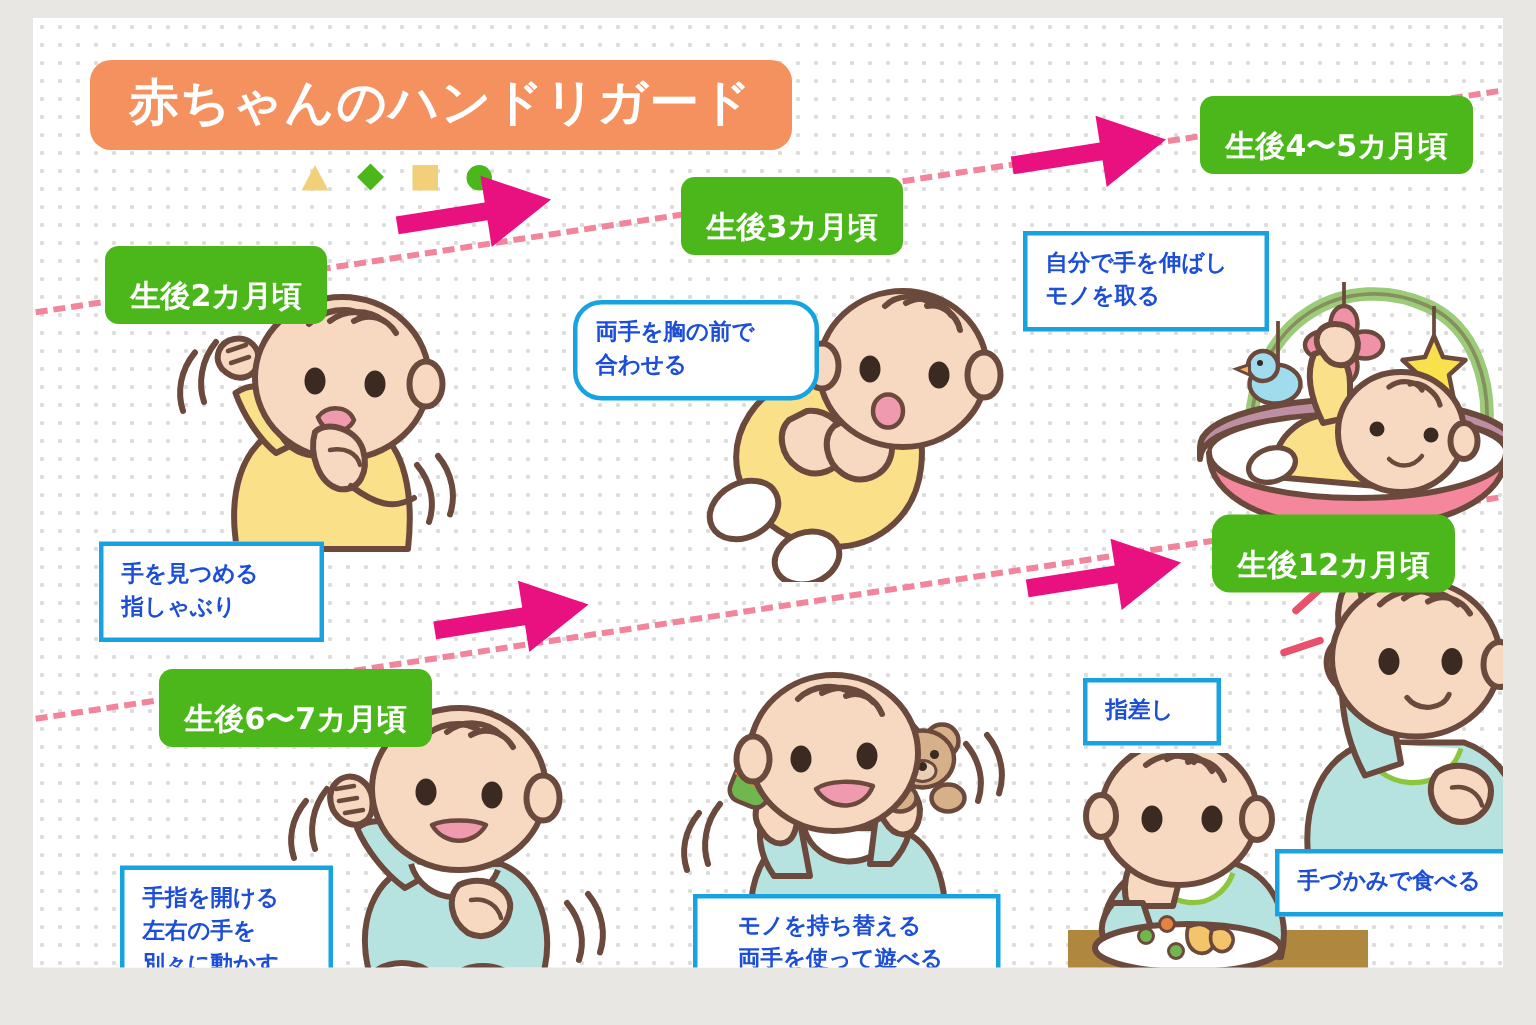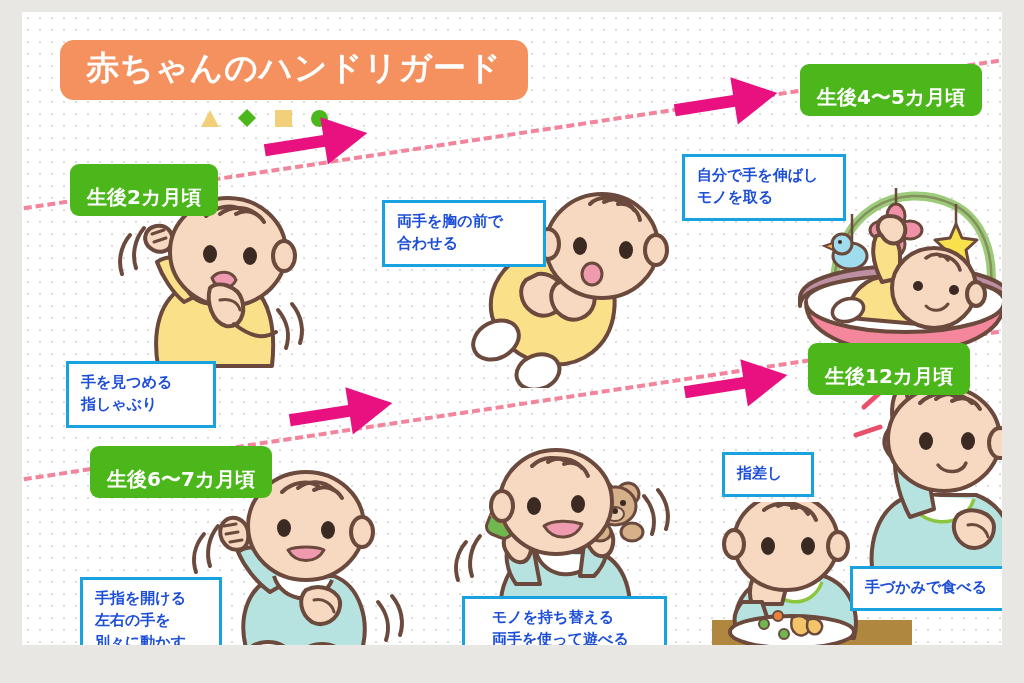--- a/index.html
+++ b/index.html
@@ -152,20 +152,23 @@
 
     <path d="M110,98 C106,112 112,132 126,136 C140,138 146,124 142,110 C138,96 118,90 110,98 Z" fill="#f6d9c0" stroke="#6b4a3d" stroke-width="4"></path>
     <path d="M120,110 C130,108 138,112 140,120" stroke="#6b4a3d" stroke-width="3" fill="none" stroke-linecap="round"></path>
 
     <path d="M134,134 C150,146 162,150 176,142" fill="none" stroke="#6b4a3d" stroke-width="4" stroke-linecap="round"></path>
   </svg>
 
   <div class="caption-box" style="left:44px;top:349px;width:120px;">手を見つめる
 指しゃぶり</div>
 
+  <div class="stage-label" style="left:432px;top:106px;">
+    <span>生後3カ月頃</span>
+  </div>
 
   <svg class="illus" style="left:430px;top:176px;" width="220" height="200" viewBox="0 0 220 200">
 
     <path d="M40,128 C34,100 52,72 82,64 L126,56 C150,62 166,90 162,124 C158,158 130,180 96,176 C66,172 46,152 40,128 Z" fill="#fbe08a" stroke="#6b4a3d" stroke-width="4" stroke-linejoin="round"></path>
 
     <ellipse cx="44" cy="152" rx="24" ry="18" fill="#ffffff" stroke="#6b4a3d" stroke-width="4" transform="rotate(-28 44 152)"></ellipse>
     <ellipse cx="86" cy="184" rx="22" ry="17" fill="#ffffff" stroke="#6b4a3d" stroke-width="4" transform="rotate(-20 86 184)"></ellipse>
 
     <path d="M118,60 C126,84 152,88 164,70" fill="#ffffff" stroke="#6b4a3d" stroke-width="4"></path>
 
@@ -178,21 +181,21 @@
     <g stroke="#6b4a3d" stroke-width="4" fill="none" stroke-linecap="round">
       <path d="M138,16 C146,8 160,8 168,14"></path>
       <path d="M152,14 C162,8 176,12 182,22"></path>
       <path d="M166,16 C176,14 186,22 188,32"></path>
     </g>
     <ellipse cx="128" cy="58" rx="7" ry="9" fill="#3b2a22"></ellipse>
     <ellipse cx="174" cy="62" rx="7" ry="9" fill="#3b2a22"></ellipse>
     <ellipse cx="140" cy="86" rx="10" ry="11" fill="#f09ab0" stroke="#6b4a3d" stroke-width="3"></ellipse>
   </svg>
 
-  <div class="caption-box" style="left:360px;top:188px;width:134px;">両手を胸の前で
+  <div class="caption-box" style="left:360px;top:188px;width:134px;border-radius:19px;">両手を胸の前で
 合わせる</div>
 
   <div class="stage-label" style="left:778px;top:52px;">
     <span>生後4〜5カ月頃</span>
   </div>
 
   <svg class="illus" style="left:768px;top:158px;" width="230" height="185" viewBox="0 0 230 185">
 
     <path d="M44,120 C44,40 110,10 162,34 C192,48 206,84 200,126" fill="none" stroke="#9ccb7a" stroke-width="9" stroke-linecap="round"></path>
     <path d="M44,120 C44,40 110,10 162,34 C192,48 206,84 200,126" fill="none" stroke="#6b4a3d" stroke-width="2.5" stroke-linecap="round" opacity="0.45"></path>
@@ -239,21 +242,21 @@
     <circle cx="128" cy="116" r="5" fill="#3b2a22"></circle>
     <circle cx="164" cy="120" r="5" fill="#3b2a22"></circle>
     <path d="M136,136 C142,142 152,142 158,134" fill="none" stroke="#6b4a3d" stroke-width="3" stroke-linecap="round"></path>
 
     <path d="M16,132 C16,162 56,182 115,182 C174,182 214,162 214,132 C214,150 166,162 115,162 C64,162 16,150 16,132 Z" fill="#f4879c" stroke="#6b4a3d" stroke-width="4" stroke-linejoin="round"></path>
   </svg>
 
   <div class="caption-box" style="left:660px;top:142px;width:134px;">自分で手を伸ばし
 モノを取る</div>
 
-  <div class="stage-label" style="left:68px;top:434px;">
+  <div class="stage-label" style="left:84px;top:434px;">
     <span>生後6〜7カ月頃</span>
   </div>
 
   <svg class="illus" style="left:160px;top:452px;" width="230" height="200" viewBox="0 0 230 200">
     <g stroke="#6b4a3d" stroke-width="4" stroke-linecap="round" fill="none">
       <path d="M22,70 C12,82 10,96 14,108"></path>
       <path d="M36,62 C26,74 24,90 28,102"></path>
       <path d="M196,138 C206,150 208,164 204,176"></path>
       <path d="M210,132 C220,144 222,159 218,171"></path>
     </g>
@@ -338,21 +341,21 @@
       <path d="M112,20 C122,16 132,22 136,32"></path>
     </g>
     <ellipse cx="82" cy="62" rx="7" ry="9" fill="#3b2a22"></ellipse>
     <ellipse cx="126" cy="60" rx="7" ry="9" fill="#3b2a22"></ellipse>
     <path d="M92,82 C102,98 124,96 130,80 C118,76 100,76 92,82 Z" fill="#f09ab0" stroke="#6b4a3d" stroke-width="3" stroke-linejoin="round"></path>
   </svg>
 
   <div class="caption-box" style="left:440px;top:584px;width:160px;padding-left:27px;">モノを持ち替える
 両手を使って遊べる</div>
 
-  <div class="stage-label" style="left:786px;top:331px;">
+  <div class="stage-label" style="left:786px;top:331px;border-radius:12px;">
     <span>生後12カ月頃</span>
   </div>
 
   <svg class="illus" style="left:828px;top:365px;" width="190" height="210" viewBox="0 0 190 210">
 
     <g stroke="#e8506b" stroke-width="5" stroke-linecap="round">
       <line x1="14" y1="30" x2="34" y2="12"></line>
       <line x1="6" y1="58" x2="30" y2="50"></line>
     </g>
 

